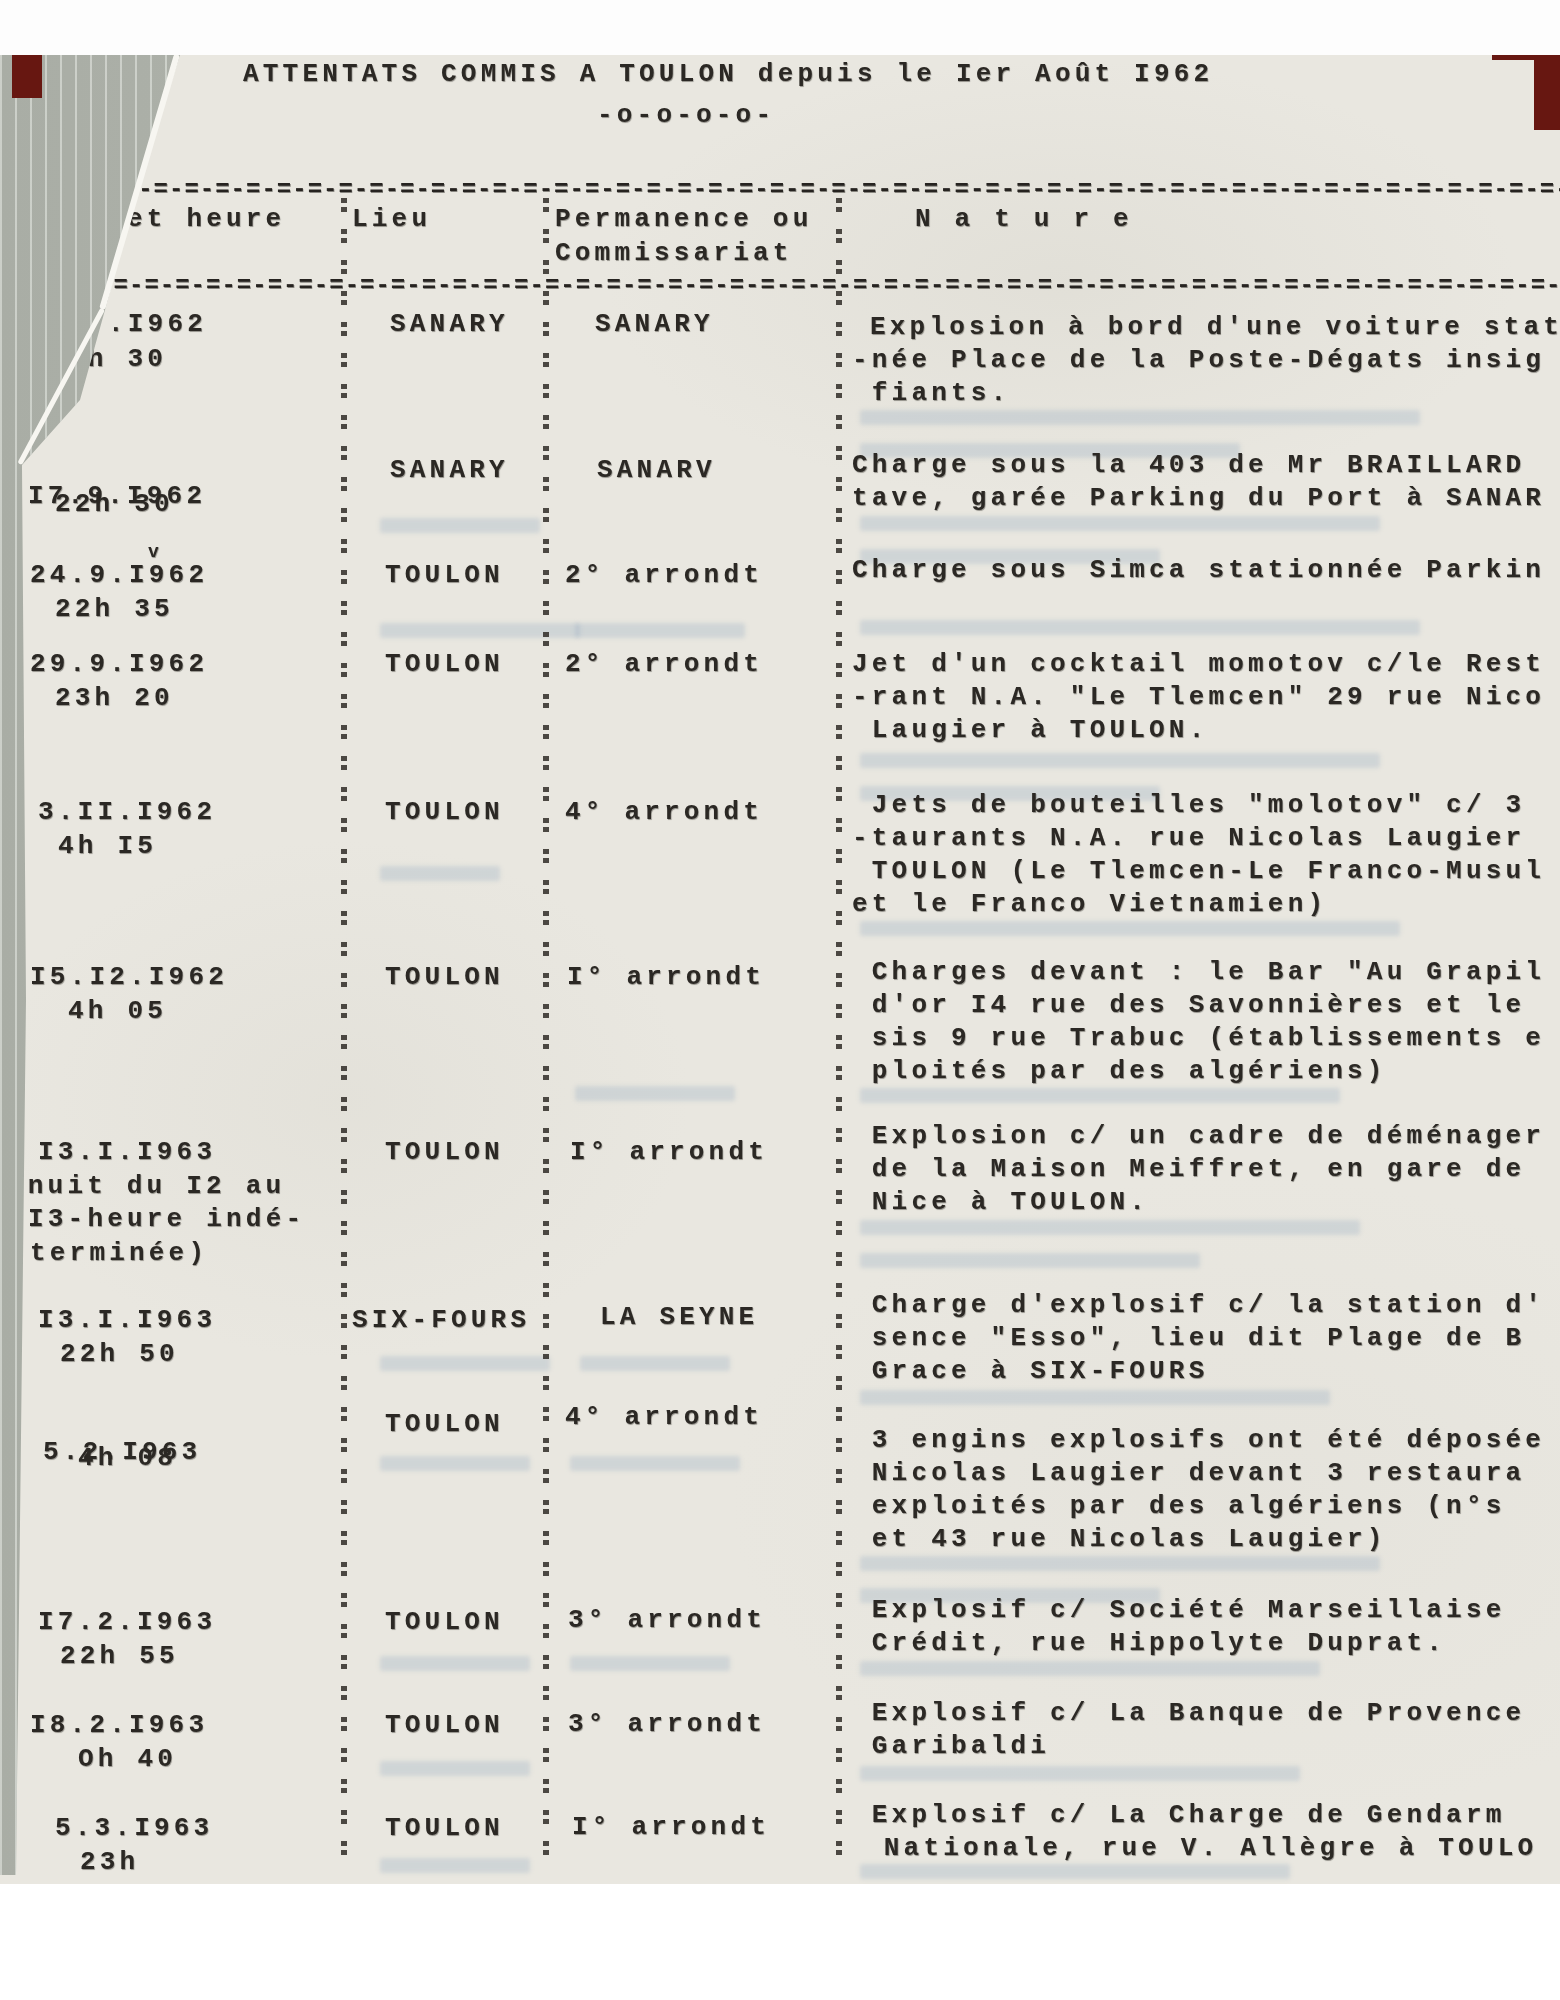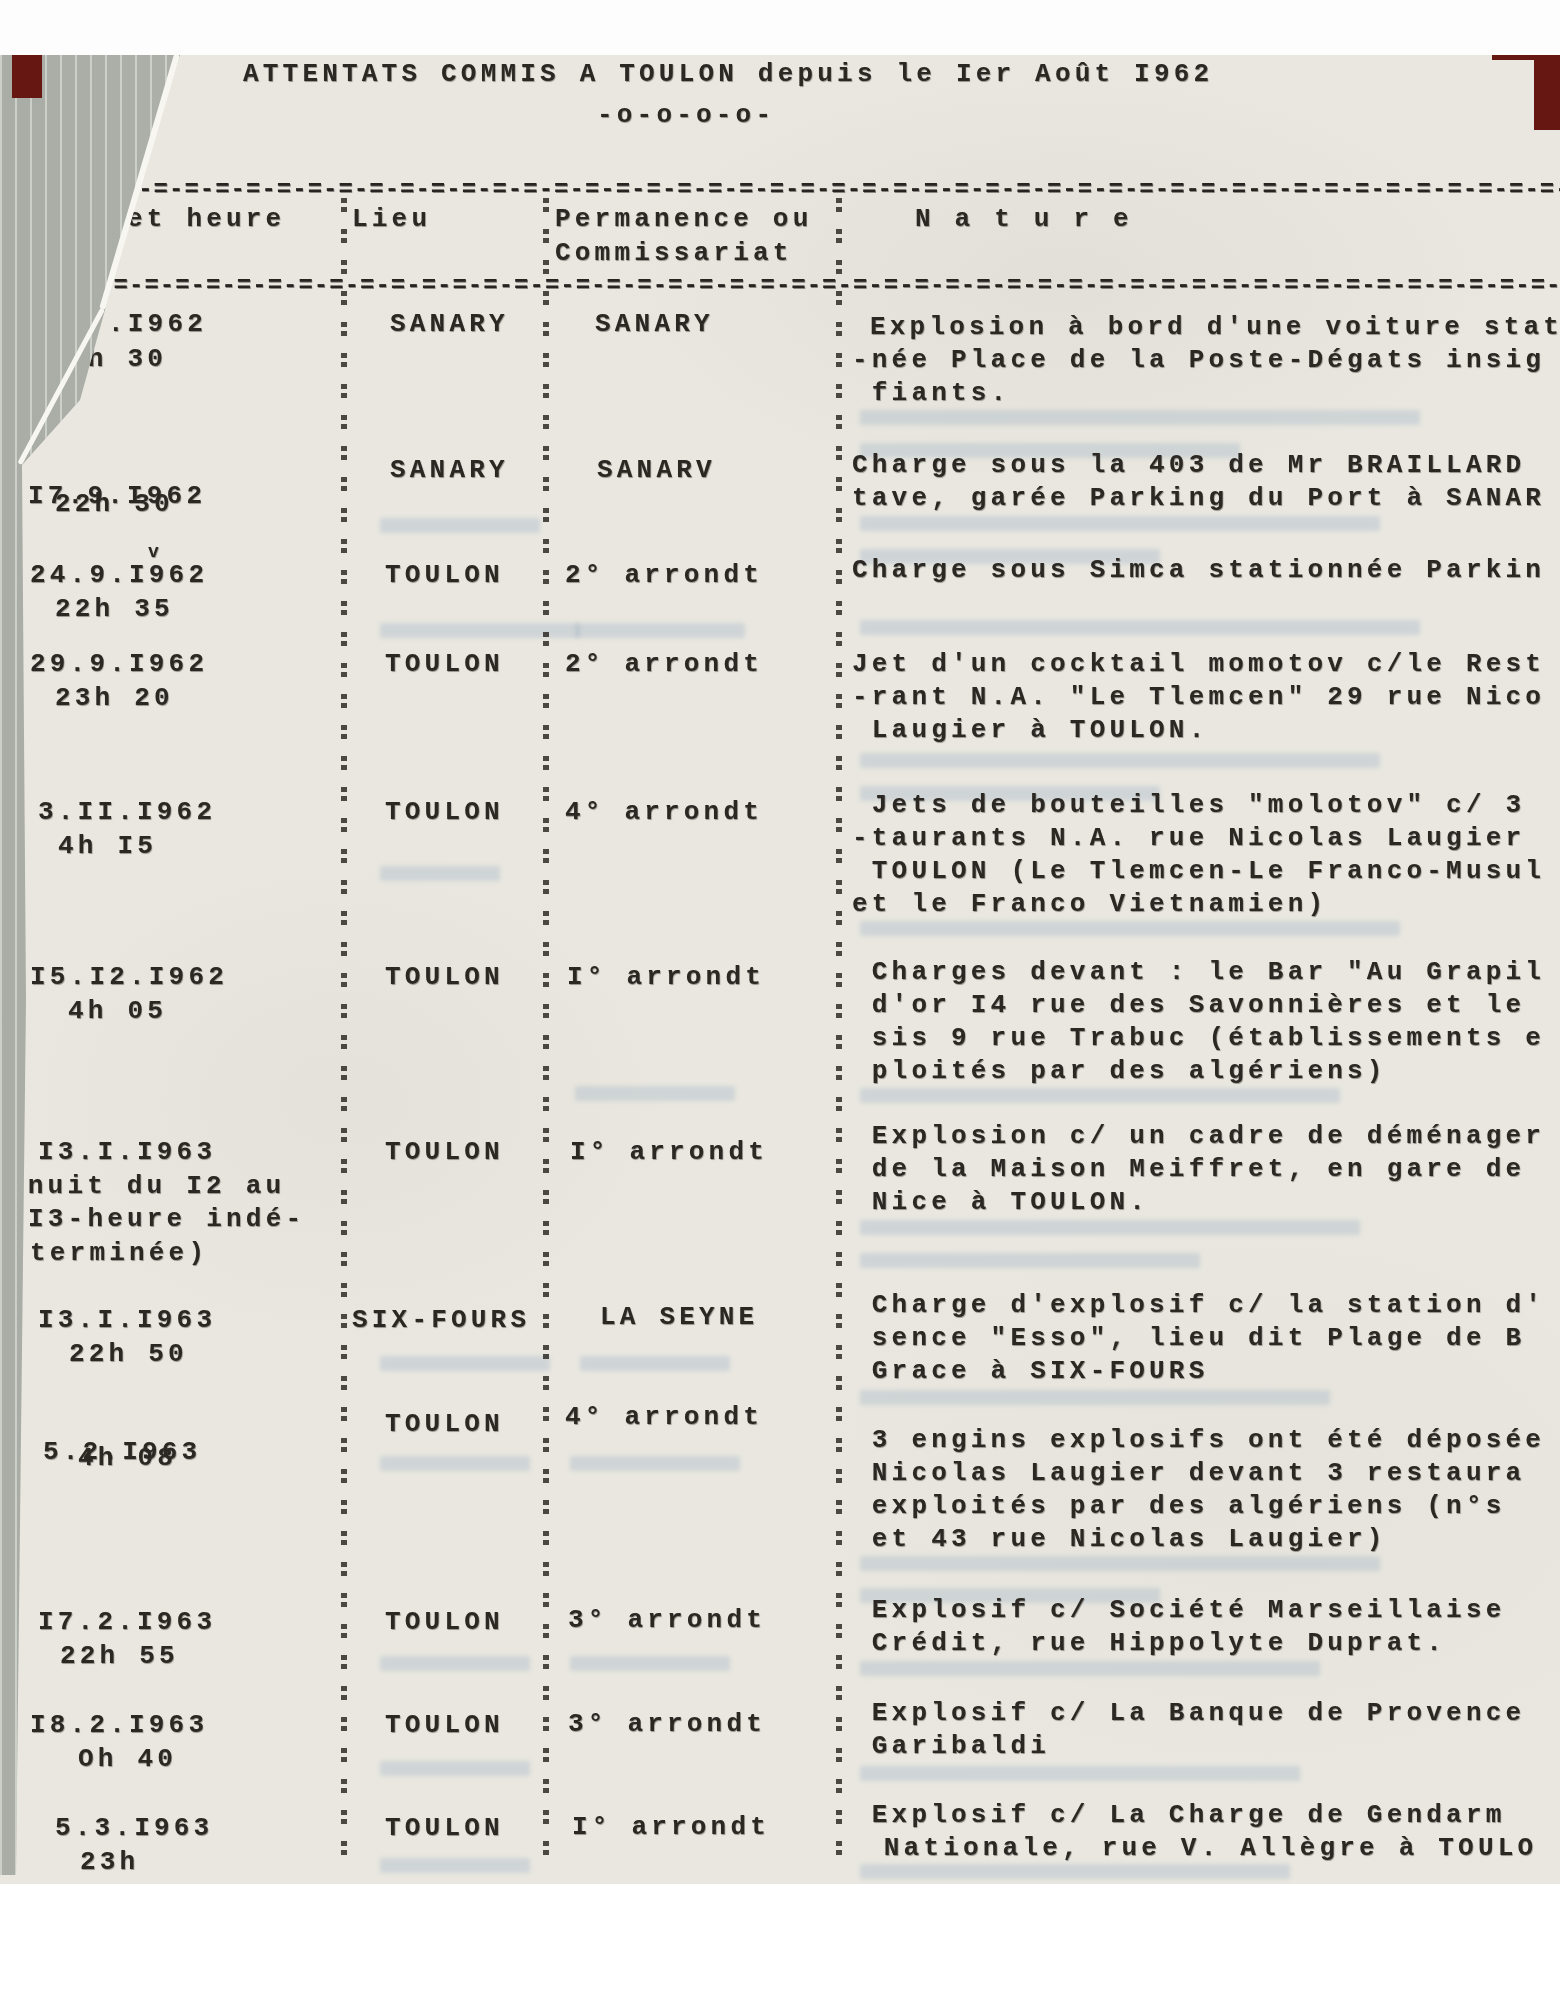--- a/index.html
+++ b/index.html
@@ -117,21 +117,21 @@
     <div class="tw" style="left: 38px; top: 1136px;">I3.I.I963</div>
     <div class="tw" style="left: 8px; top: 1170px;">(nuit du I2 au</div>
     <div class="tw" style="left: 28px; top: 1203px;">I3-heure indé-</div>
     <div class="tw" style="left: 30px; top: 1237px;">terminée)</div>
     <div class="tw" style="left: 385px; top: 1136px;">TOULON</div>
     <div class="tw" style="left: 570px; top: 1136px;">I° arrondt</div>
     <div class="tw" style="left: 852px; top: 1120px;"> Explosion c/ un cadre de déménager</div>
     <div class="tw" style="left: 852px; top: 1153px;"> de la Maison Meiffret, en gare de</div>
     <div class="tw" style="left: 852px; top: 1186px;"> Nice à TOULON.</div>
     <div class="tw" style="left: 38px; top: 1304px;">I3.I.I963</div>
-    <div class="tw" style="left: 60px; top: 1338px; margin-left: 9px;">22h 50</div>
+    <div class="tw" style="left: 60px; top: 1338px;">22h 50</div>
     <div class="tw" style="left: 352px; top: 1304px;">SIX-FOURS</div>
     <div class="tw" style="left: 600px; top: 1301px;">LA SEYNE</div>
     <div class="tw" style="left: 852px; top: 1289px;"> Charge d'explosif c/ la station d'</div>
     <div class="tw" style="left: 852px; top: 1322px;"> sence "Esso", lieu dit Plage de B</div>
     <div class="tw" style="left: 852px; top: 1355px;"> Grace à SIX-FOURS</div>
     <div class="tw" style="left: 43px; top: 1436px;">5.2.I963</div>
     <div class="tw" style="left: 78px; top: 1442px;">4h 08</div>
     <div class="tw" style="left: 385px; top: 1408px;">TOULON</div>
     <div class="tw" style="left: 565px; top: 1401px;">4° arrondt</div>
     <div class="tw" style="left: 852px; top: 1424px;"> 3 engins explosifs ont été déposée</div>

